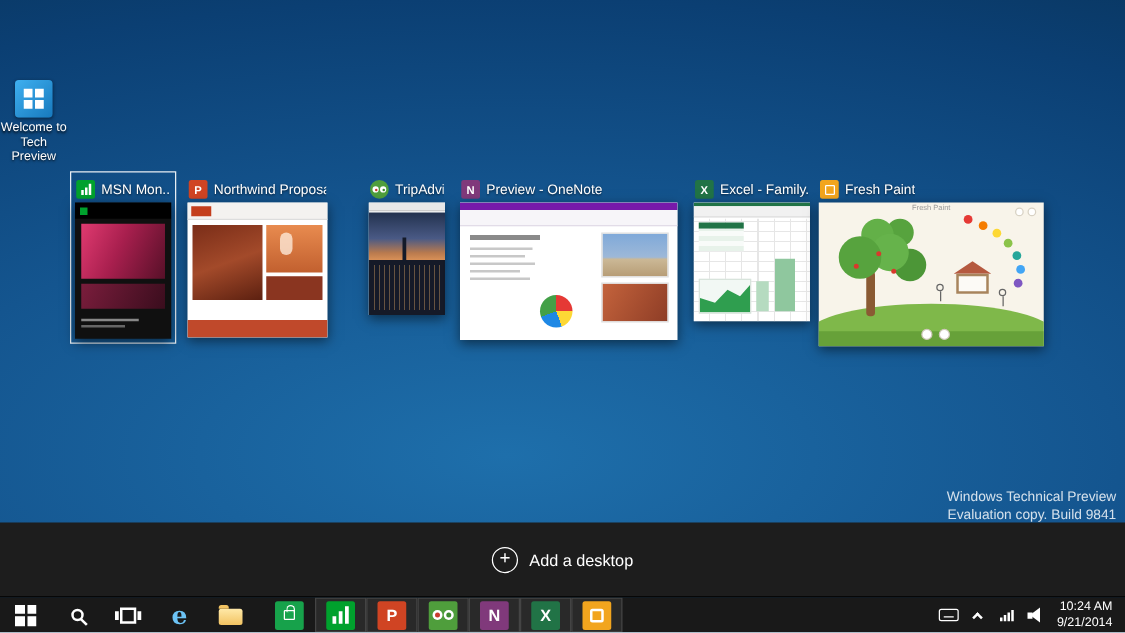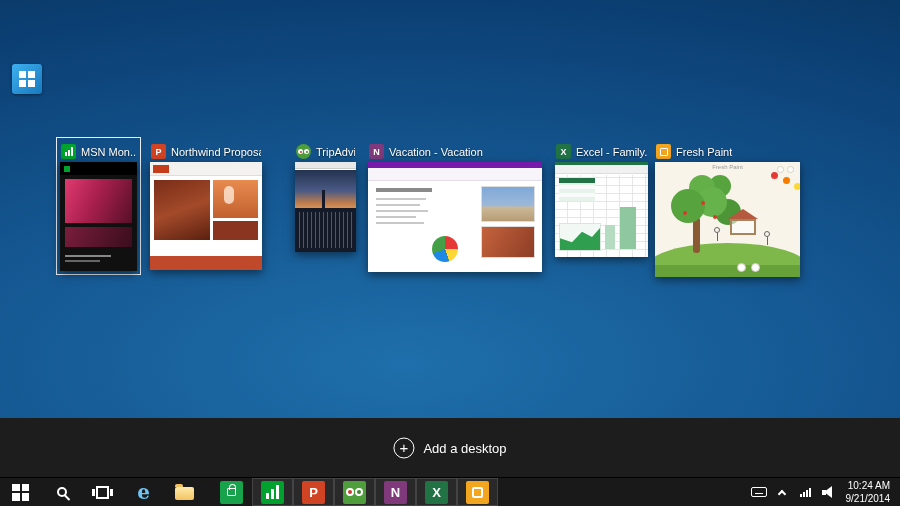--- a/index.html
+++ b/index.html
@@ -32,21 +32,21 @@
   .ttl{height:21px;display:flex;align-items:center;gap:5px;padding:0 1px}
   .ttl .txt{font-size:11px;color:#fff;text-shadow:0 1px 2px rgba(0,0,0,.7);white-space:nowrap;overflow:hidden}
   .ticon{width:15px;height:15px;border-radius:2px;flex:0 0 auto;display:flex;align-items:center;justify-content:center;
     color:#fff;font-size:9px;font-weight:bold}
   .prev{position:relative;overflow:hidden;box-shadow:0 3px 9px rgba(0,0,0,.5);background:#fff}
   .th-msn{left:60px;top:141px;width:77px}   .th-msn .prev{height:109px}
   .th-ppt{left:150px;top:141px;width:112px} .th-ppt .prev{height:108px}
   .th-trip{left:295px;top:141px;width:61px} .th-trip .prev{height:90px}
   .th-one{left:368px;top:141px;width:174px} .th-one .prev{height:110px}
   .th-xl{left:555px;top:141px;width:93px}   .th-xl .prev{height:95px}
-  .th-fp{left:655px;top:141px;width:145px}  .th-fp .prev{height:115px}
+  .th-fp{left:655px;top:141px;width:180px}  .th-fp .prev{height:115px}
 
   .ic-msn{background:#00a12d}.ic-ppt{background:#d04423}.ic-trip{background:#4f9e3c;border-radius:50%}
   .ic-one{background:#80397b}.ic-xl{background:#217346}.ic-fp{background:#f2a51e}
   .bars{display:flex;align-items:flex-end;gap:1px}
   .bars i{width:2px;background:#fff;display:block}
   .bars i:nth-child(1){height:4px}.bars i:nth-child(2){height:6px}.bars i:nth-child(3){height:9px}
   .owl{display:flex;gap:1px}
   .owl i{width:5px;height:5px;border-radius:50%;background:#fff;position:relative}
   .owl i::after{content:'';position:absolute;inset:1.5px;border-radius:50%}
   .owl i.red::after{background:#c93b2e}.owl i.grn::after{background:#3c8a2e}
@@ -172,22 +172,27 @@
 
   <div class="dicon d-welcome">
     <div class="welw">
       <div class="welg">
           <i></i>
           <i></i>
           <i></i>
           <i></i>
         </div>
     </div>
-  </div>
-
+    <div class="lbl">Welcome to Tech Preview</div>
+  </div>
+
+  <div class="wm">
+    <div>Windows Technical Preview</div>
+    <div>Evaluation copy. Build 9841</div>
+  </div>
 
   <div class="thumb th-msn selected">
     <div class="ttl">
       <span class="ticon ic-msn">
         <span class="bars">
             <i></i>
             <i></i>
             <i></i>
           </span>
       </span>
@@ -234,21 +239,21 @@
       <div class="trip-sky"></div>
       <div class="trip-city"></div>
       <div class="trip-lights"></div>
       <div class="trip-tower"></div>
     </div>
   </div>
 
   <div class="thumb th-one">
     <div class="ttl">
       <span class="ticon ic-one">N</span>
-      <span class="txt">Vacation - Vacation</span>
+      <span class="txt">Preview - OneNote</span>
     </div>
     <div class="prev">
       <div class="one-title"></div>
       <div class="one-ribbon"></div>
       <div class="one-head"></div>
       <div class="one-l a"></div>
       <div class="one-l b"></div>
       <div class="one-l c"></div>
       <div class="one-l d"></div>
       <div class="one-l e"></div>

